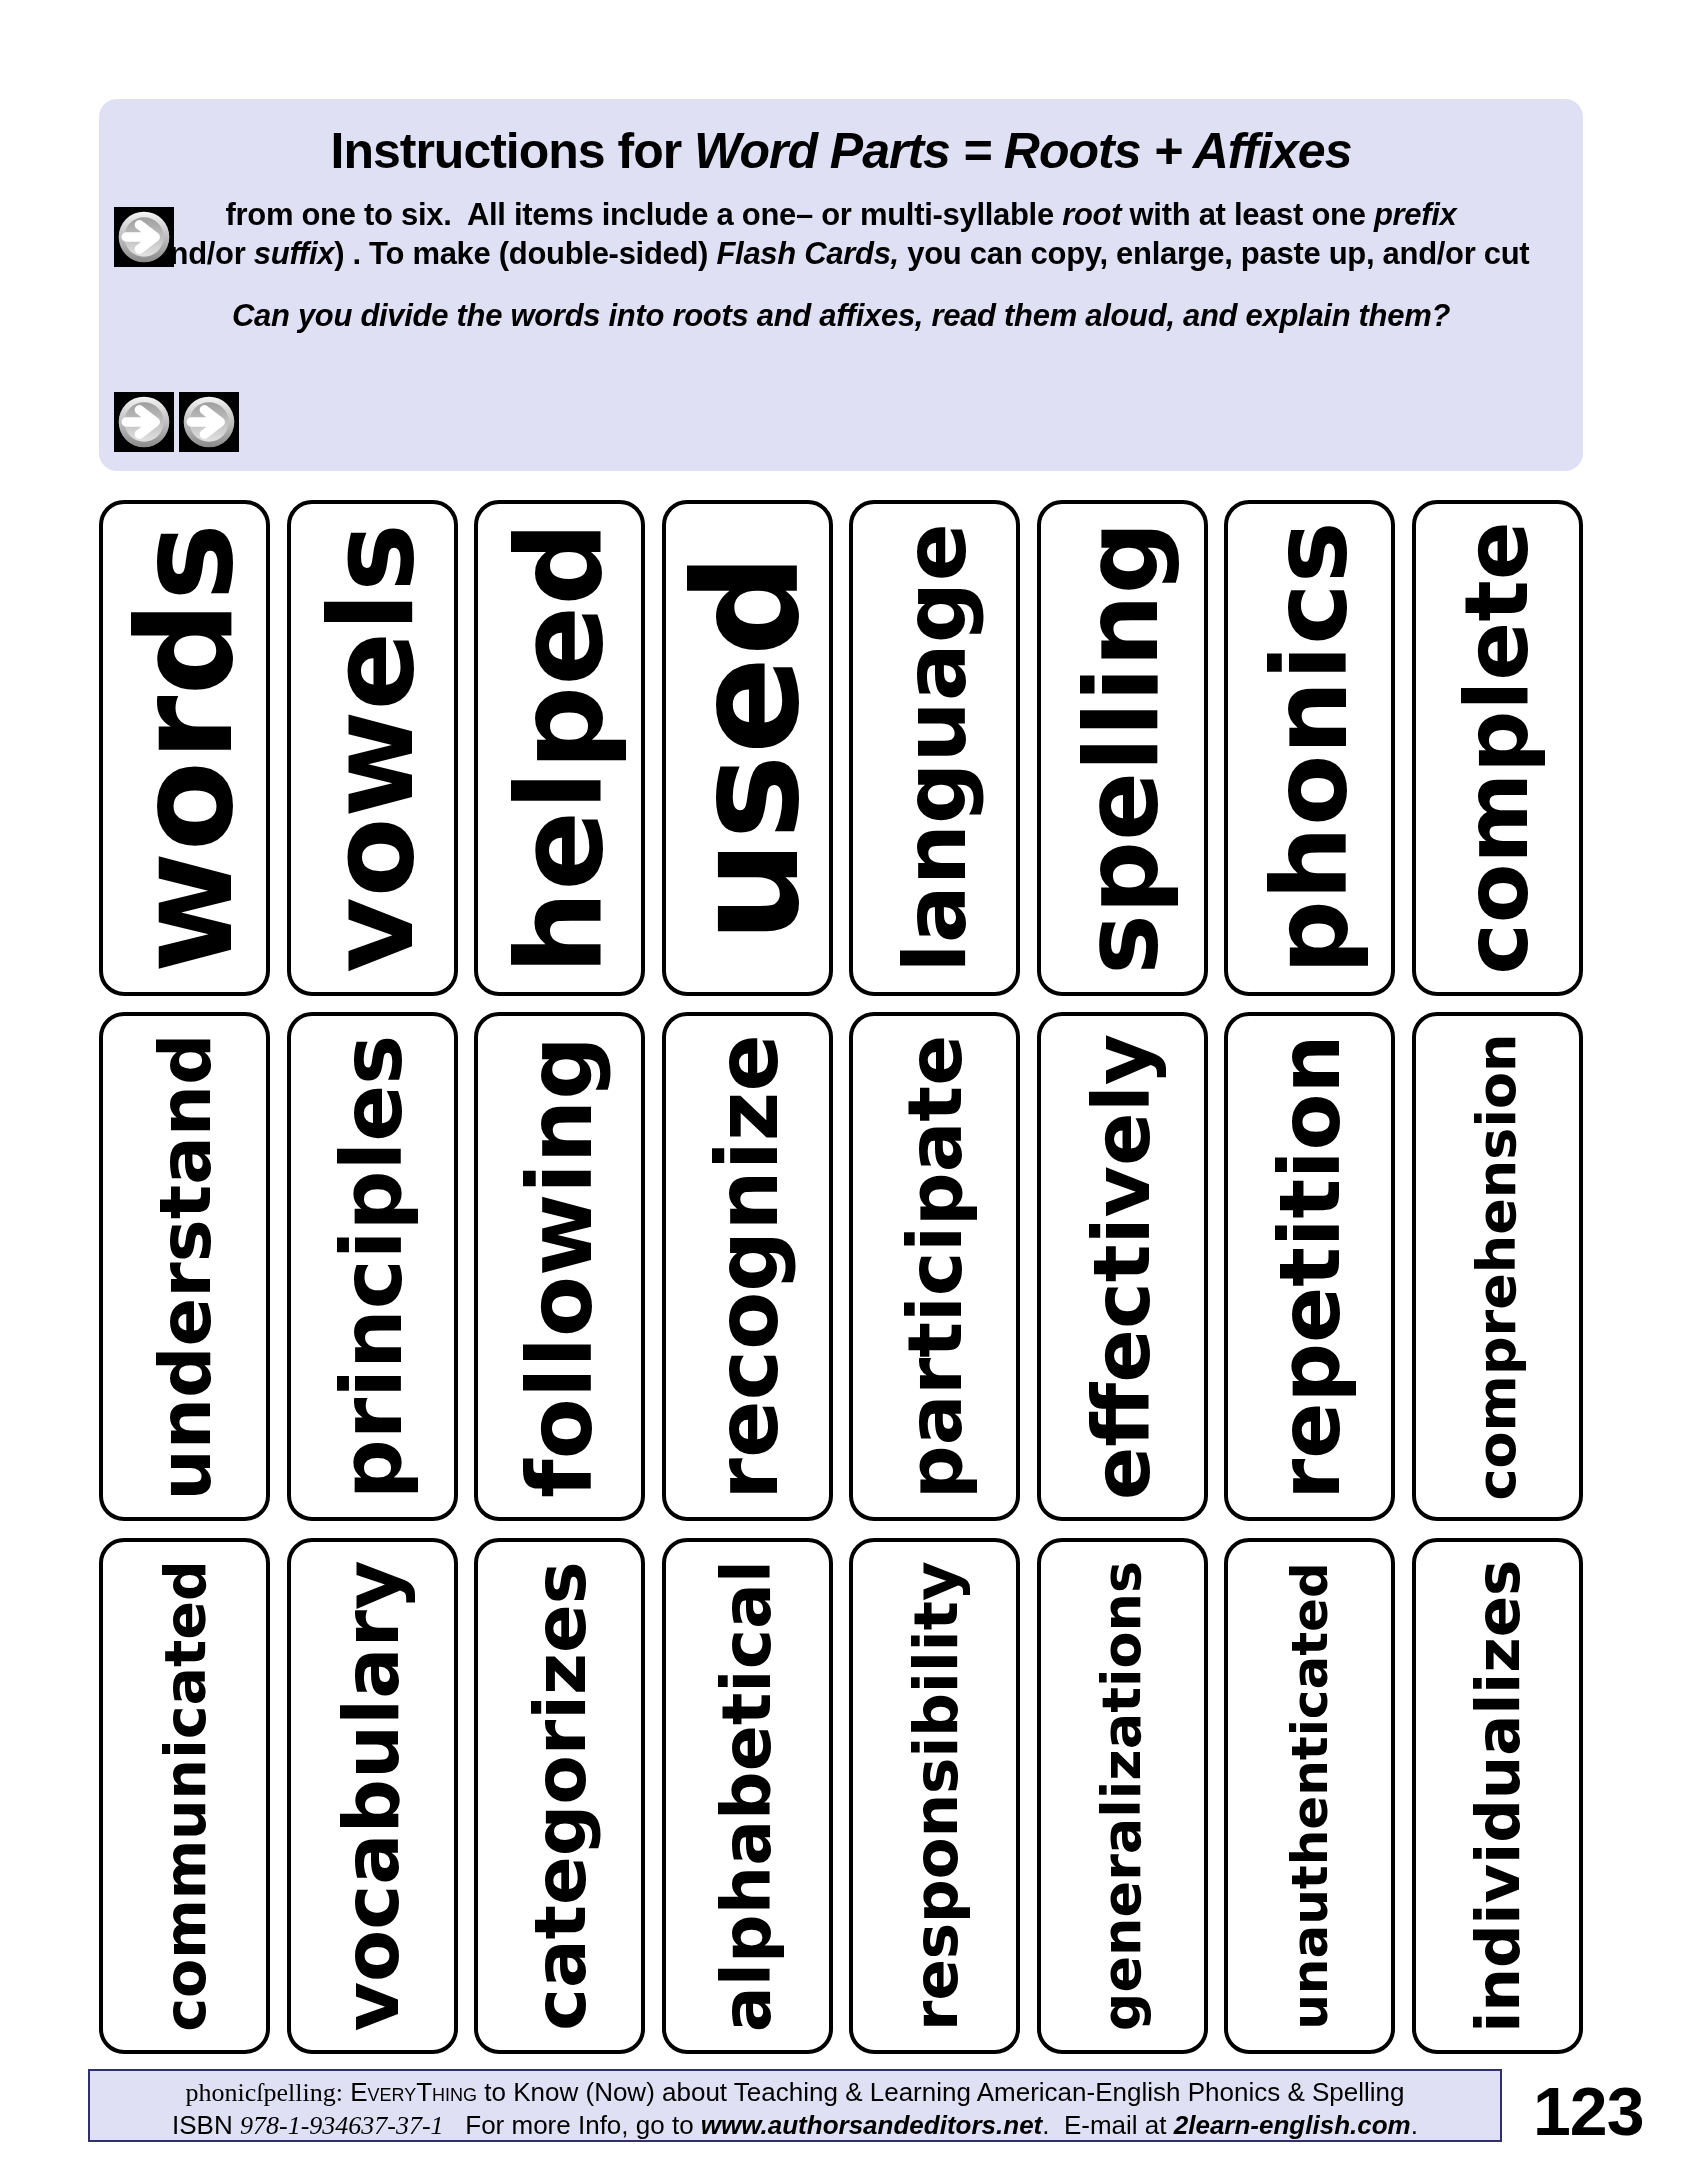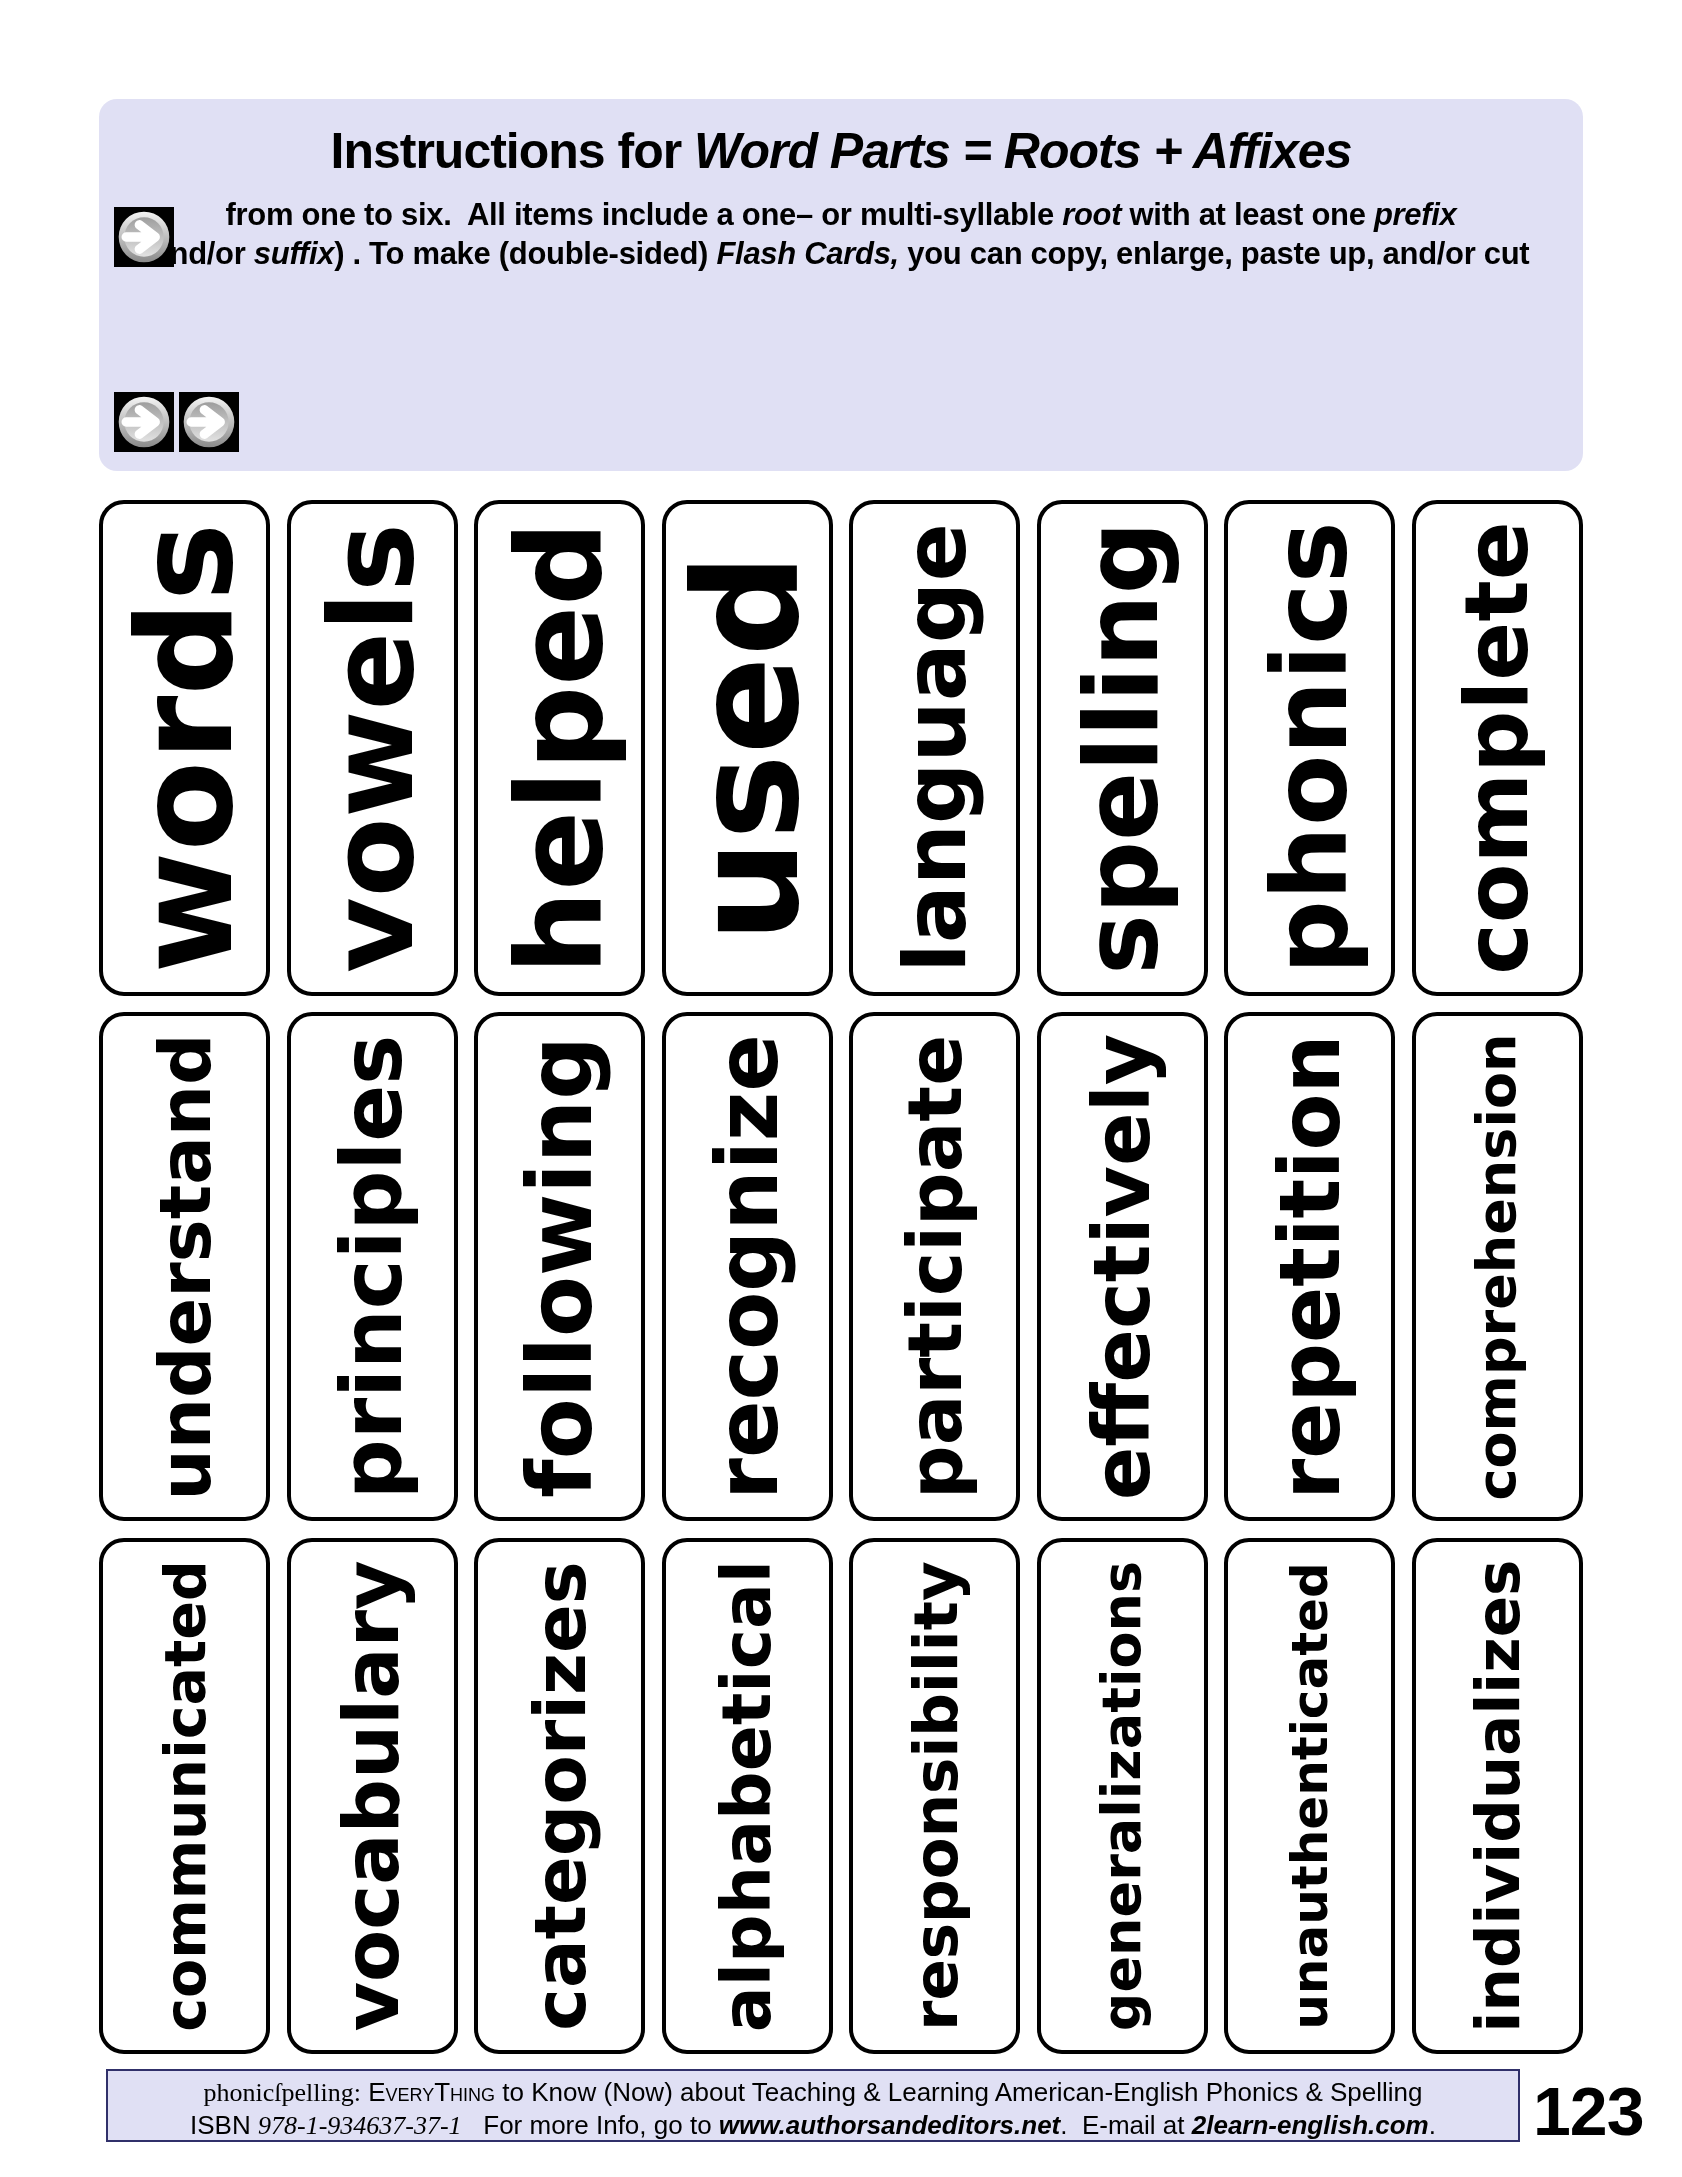--- a/index.html
+++ b/index.html
@@ -55,21 +55,21 @@
     box-sizing:border-box;
   }
   .card-word{
     position:absolute;left:50%;top:50%;
     transform:translate(-50%,-50%) rotate(-90deg);
     white-space:nowrap;line-height:1;
     font-family:"DejaVu Sans",sans-serif;font-weight:bold;
   }
   
   .footer-box{
-    position:absolute;left:106px;top:2069px;width:1414px;height:73px;
+    position:absolute;left:88px;top:2069px;width:1414px;height:73px;
     background:var(--panel_bg,#e0e0f4);
     border:2.9px solid var(--footer_border,#30306a);
     box-sizing:border-box;
     text-align:center;
     padding-top:4.8px;
   }
   .footer-box div{font-size:26px;line-height:32px;}
   .footer-box span{white-space:pre;}
   .f-serif{font-family:"Liberation Serif",serif;}
   .f-sc{font-variant:small-caps;}
@@ -97,20 +97,21 @@
 </svg>
 
 <div class="header-box">
   <div class="title"><span>Instructions for </span><span class="it">Word Parts = Roots + Affixes</span></div>
 
   <div class="para">
     <div class="pline"><span>from one to six.  All items include a one– or multi-syllable </span><span class="it">root</span><span> with at least one </span><span class="it">prefix</span></div>
     <div class="pline"><span>and/or </span><span class="it">suffix</span><span>) . To make (double-sided) </span><span class="it">Flash Cards,</span><span> you can copy, enlarge, paste up, and/or cut</span></div>
   </div>
 
+  <div class="question">Can you divide the words into roots and affixes, read them aloud, and explain them?</div>
 
   <span class="icon arrow-single">
     <svg viewBox="0 0 64 64">
         <rect width="64" height="64" fill="#000"></rect>
         <circle cx="32" cy="32" r="27" fill="url(#mg1)"></circle>
         <circle cx="32" cy="32" r="21" fill="url(#mg2)"></circle>
         <path d="M13 32 h21 M27 19 L44 32 L27 45" fill="none" stroke="#fff" stroke-width="10" stroke-linecap="round" stroke-linejoin="round"></path>
       </svg>
   </span>
   <span class="icon arrow-a">

